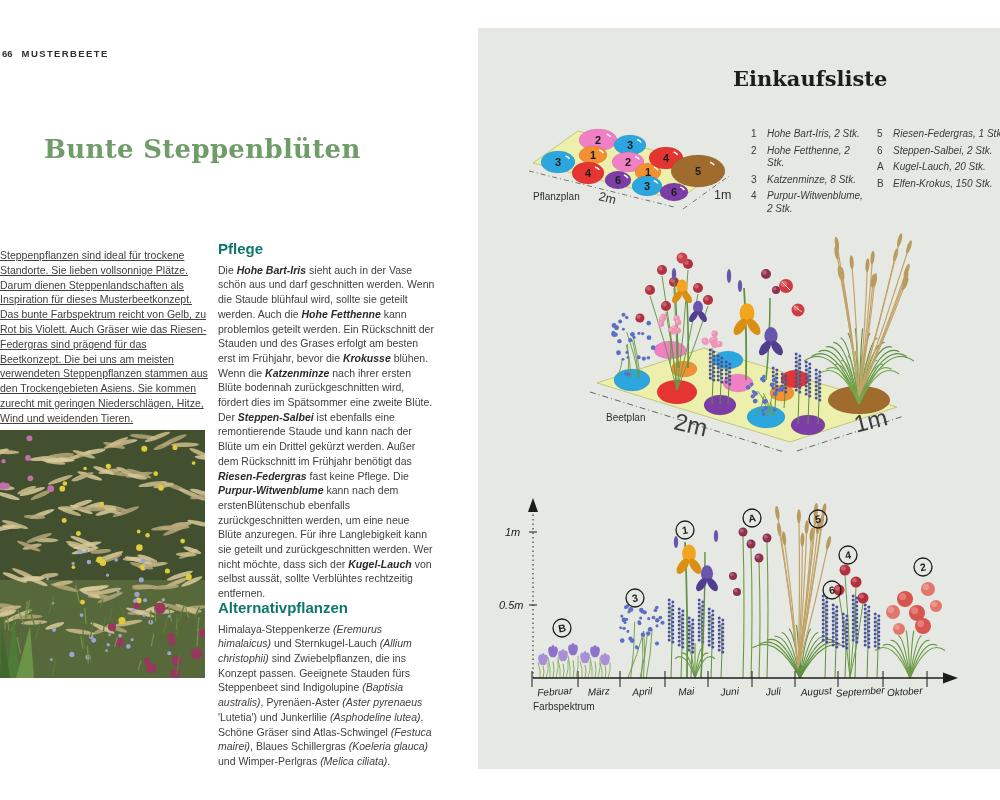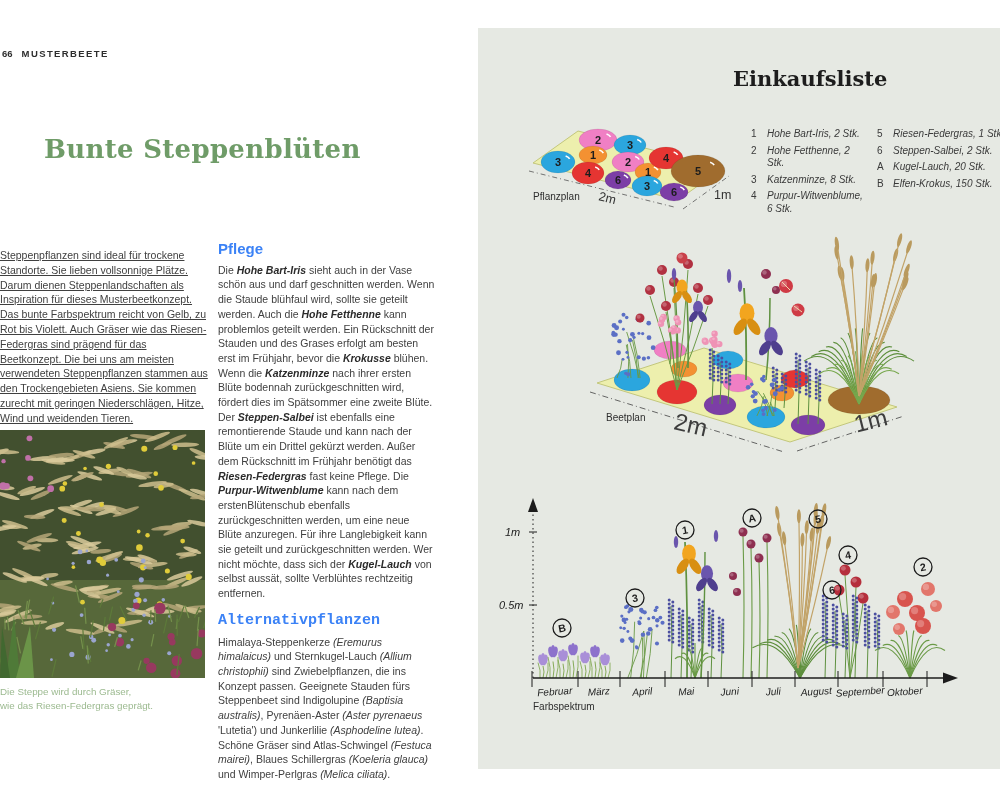--- a/index.html
+++ b/index.html
@@ -6,22 +6,22 @@
   #page{position:relative;width:1000px;height:800px;background:#ffffff;overflow:hidden;
         font-family:"Liberation Sans",sans-serif;color:#3f3f3f;}
   .abs{position:absolute;}
   
   .kicker{left:2px;top:48px;font-size:9.5px;font-weight:700;color:#2e2e2e;letter-spacing:1.4px;}
   .kicker .num{margin-right:9px;letter-spacing:0;}
   .main-title{left:44px;top:134px;font-family:"DejaVu Serif","Liberation Serif",serif;
               font-weight:700;font-size:26px;letter-spacing:0.3px;}
   .col-intro{left:0;top:248px;width:208px;font-size:10.5px;line-height:14.8px;color:#404040;text-decoration:underline;}
   .col-care{left:218px;top:242px;width:217px;font-size:10.5px;line-height:14.7px;color:#404040;}
-  .h3{font-size:15px;font-weight:700;color:#3b82f6;margin:0 0 6px 0;font-family:"Liberation Sans",sans-serif;}
-  .h3.second{margin-top:13px;font-family:Liberation Mono, monospace;}
+  .h3{font-size:15px;font-weight:700;color:#0f766e;margin:0 0 6px 0;font-family:"Liberation Sans",sans-serif;}
+  .h3.second{}
   .seg-b{font-weight:700;color:#2b2b2b;font-style:italic;}
   .seg-i{font-style:italic;}
   .photo-wrap{left:0;top:430px;width:205px;height:248px;}
   .caption{left:0;top:685px;width:210px;font-size:9.8px;line-height:13.5px;}
   
   .card{left:478px;top:28px;width:522px;height:741px;}
   .shop-title{left:227px;top:38px;font-family:"DejaVu Serif","Liberation Serif",serif;
               font-weight:700;font-size:21px;color:#1d1d1d;margin-left:28px;}
   .shop-cols{left:273px;top:100px;display:flex;gap:13px;}
   .sl-col1{width:113px;}
@@ -307,24 +307,20 @@
         <line x1="103.43570659519173" y1="201.1209731870331" x2="105.18234673584811" y2="186.90538787515834" stroke="#5d7a3a" stroke-width="1.2"></line>
         <line x1="188.86418127221987" y1="187.9628127659671" x2="184.8051668270491" y2="175.30902279214934" stroke="#75914c" stroke-width="1.2"></line>
         <line x1="52.00174459023401" y1="246.7515593781136" x2="56.093754711560905" y2="229.0321713211015" stroke="#5d7a3a" stroke-width="1.2"></line>
         <line x1="138.20424831472337" y1="240.4195510884747" x2="141.1210400131531" y2="230.52701819688082" stroke="#75914c" stroke-width="1.2"></line>
         <polygon points="6,248 14,186 20,248" fill="#4f7a38"></polygon>
         <polygon points="16,248 30,196 34,248" fill="#6b9448"></polygon>
         <polygon points="0,248 2,196 10,248" fill="#416830"></polygon>
       </svg>
   </div>
 
-  <div class="abs caption" id="photo-caption" style="color: rgb(156, 186, 144);">
-      <div>Die Steppe wird durch Gräser,</div>
-      <div>wie das Riesen-Federgras geprägt.</div>
-    </div>
 
   <div class="abs card" id="card" style="background: rgb(230, 233, 227);">
 
     <div class="abs shop-title">Einkaufsliste</div>
 
     <svg class="abs" id="pflanzplan-svg" style="left:40px;top:75px;" width="238" height="128" viewBox="0 0 238 128">
         <polygon points="15,60 60,28 205,65 160,97" fill="#edefad" stroke="#c3c77c" stroke-width="1"></polygon>
         <g>
           <ellipse cx="40" cy="59" rx="17" ry="11" fill="#2ba6de" stroke="#00000022" stroke-width="0.6"></ellipse>
           <path d="M47.65,52.95 q3,1 4,3" stroke="#ffffff" stroke-width="1.6" fill="none"></path>
@@ -401,21 +397,21 @@
           <div class="sl-row">
             <span class="sl-key">2</span>
             <span class="sl-name">Hohe Fetthenne, 2 Stk.</span>
           </div>
           <div class="sl-row">
             <span class="sl-key">3</span>
             <span class="sl-name">Katzenminze, 8 Stk.</span>
           </div>
           <div class="sl-row">
             <span class="sl-key">4</span>
-            <span class="sl-name">Purpur-Witwenblume, 6 Stk.</span>
+            <span class="sl-name">Purpur-Witwenblume, 2 Stk.</span>
           </div>
         </div>
       <div class="sl-col2" id="sl-col2">
           <div class="sl-row">
             <span class="sl-key">5</span>
             <span class="sl-name">Riesen-Federgras, 1 Stk.</span>
           </div>
           <div class="sl-row">
             <span class="sl-key">6</span>
             <span class="sl-name">Steppen-Salbei, 2 Stk.</span>

